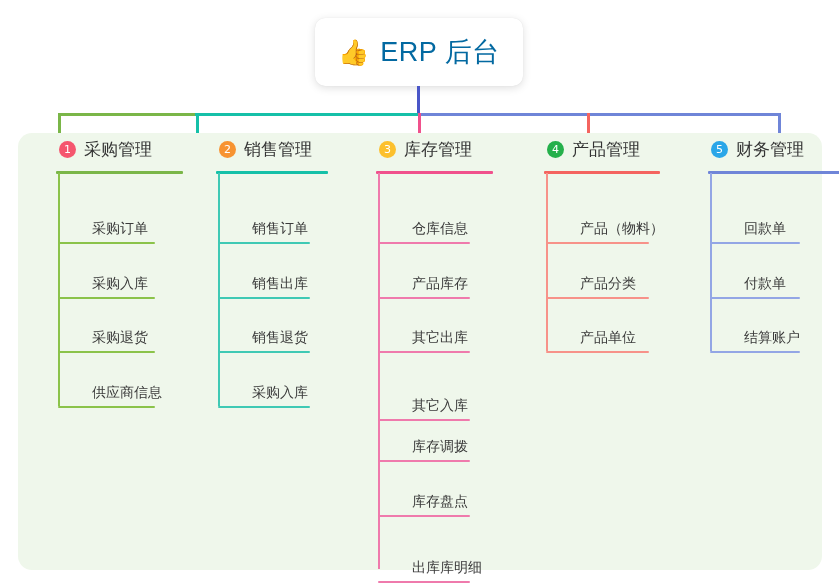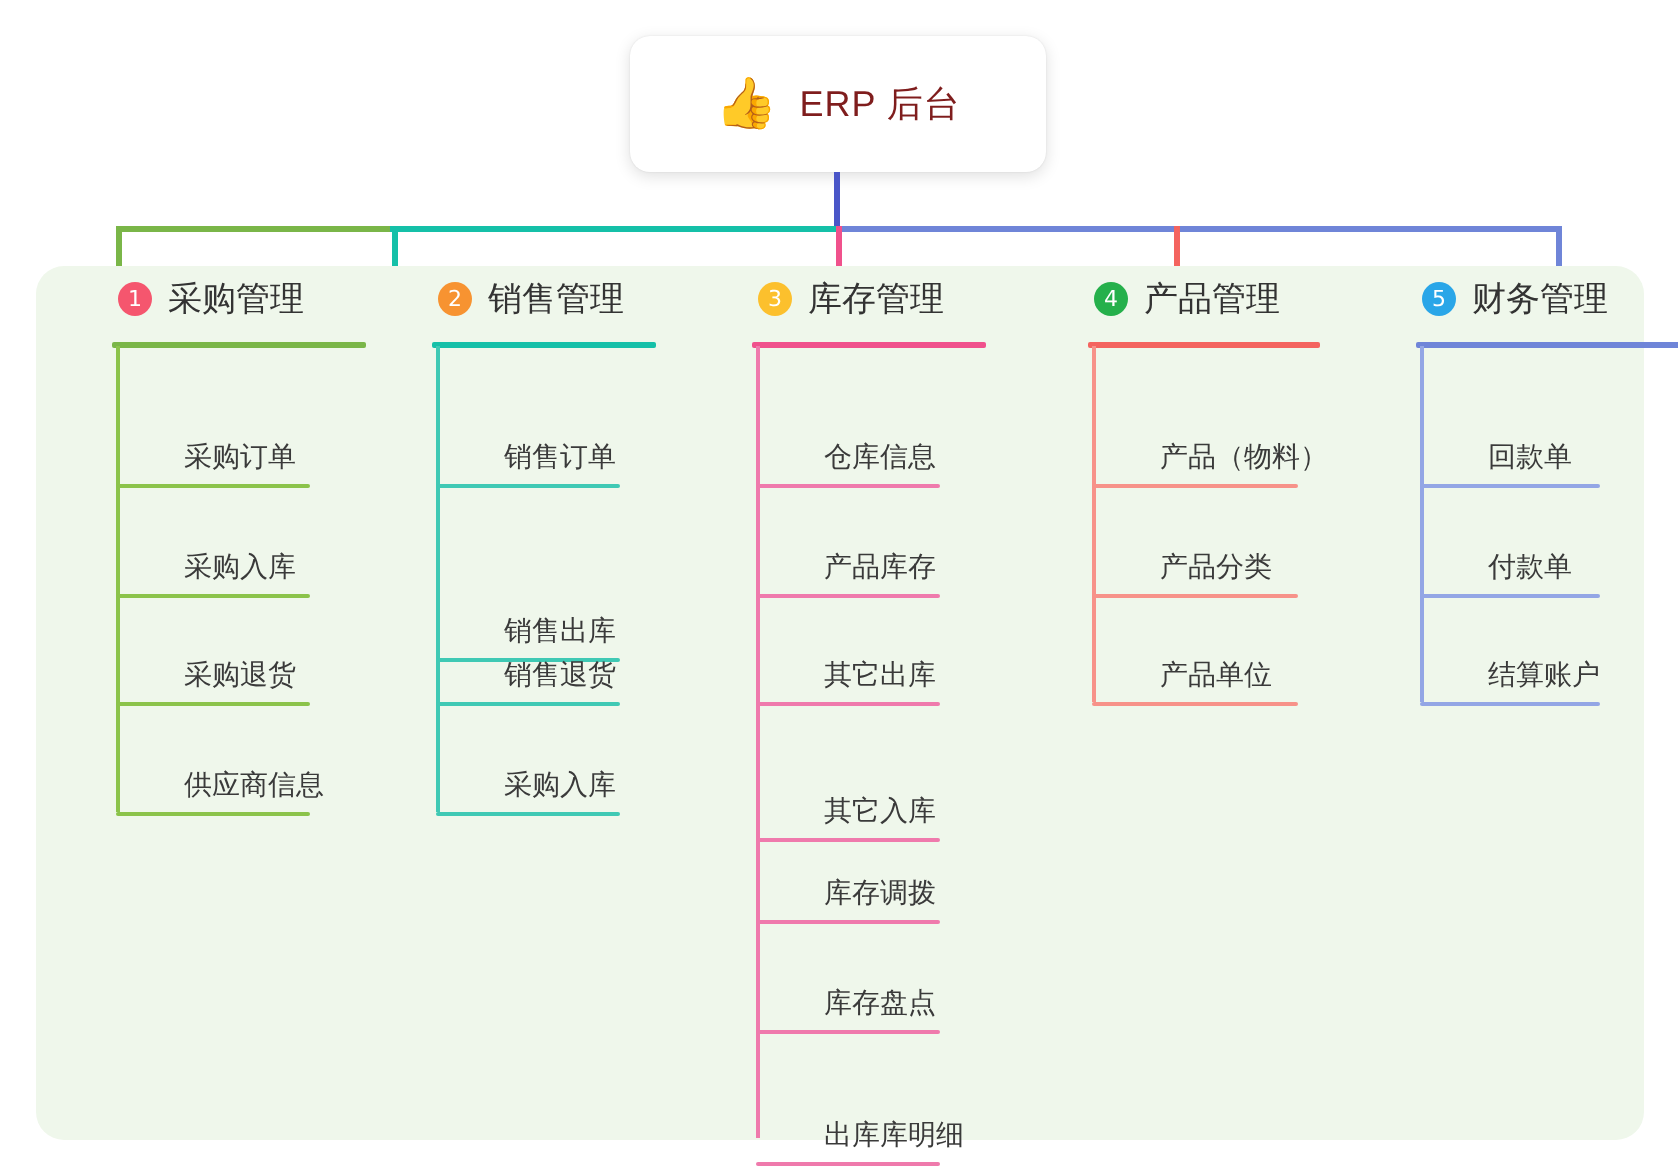--- a/index.html
+++ b/index.html
@@ -42,22 +42,22 @@
     display: flex;
     align-items: center;
     gap: 11px;
   }
   .root-emoji {
     font-size: 25px;
     line-height: 1;
     display: inline-block;
   }
   .root-title {
-    font-size: 18px;
-    color: #7f1d1d;
+    font-size: 27px;
+    color: #0369a1;
     letter-spacing: 0.5px;
     white-space: nowrap;
   }
 
   
   .conn {
     position: absolute;
   }
 
   
@@ -189,21 +189,21 @@
           <div class="col-header">
             <span class="badge" style="background: rgb(247, 147, 49);">2</span>
             <span class="col-title">销售管理</span>
           </div>
           <div class="col-header-rule" style="top: 38px; width: 112px; background: rgb(21, 192, 168);"></div>
           <div class="spine" style="top: 40px; height: 232.5px; background: rgb(63, 201, 180);"></div>
           <div class="leaf" style="top: 87px; width: 92px; height: 24px; padding-left: 46px;">
             <span class="leaf-label">销售订单</span>
             <div class="leaf-rule" style="top: 22px; width: 92px; background: rgb(63, 201, 180);"></div>
           </div>
-          <div class="leaf" style="top: 141.5px; width: 92px; height: 24px; margin-top: 32px;">
+          <div class="leaf" style="top: 141.5px; width: 92px; height: 24px;">
             <span class="leaf-label">销售出库</span>
             <div class="leaf-rule" style="top: 22px; width: 92px; background: rgb(63, 201, 180);"></div>
           </div>
           <div class="leaf" style="top: 196px; width: 92px; height: 24px;">
             <span class="leaf-label">销售退货</span>
             <div class="leaf-rule" style="top: 22px; width: 92px; background: rgb(63, 201, 180);"></div>
           </div>
           <div class="leaf" style="top: 250.5px; width: 92px; height: 24px;">
             <span class="leaf-label">采购入库</span>
             <div class="leaf-rule" style="top: 22px; width: 92px; background: rgb(63, 201, 180);"></div>

